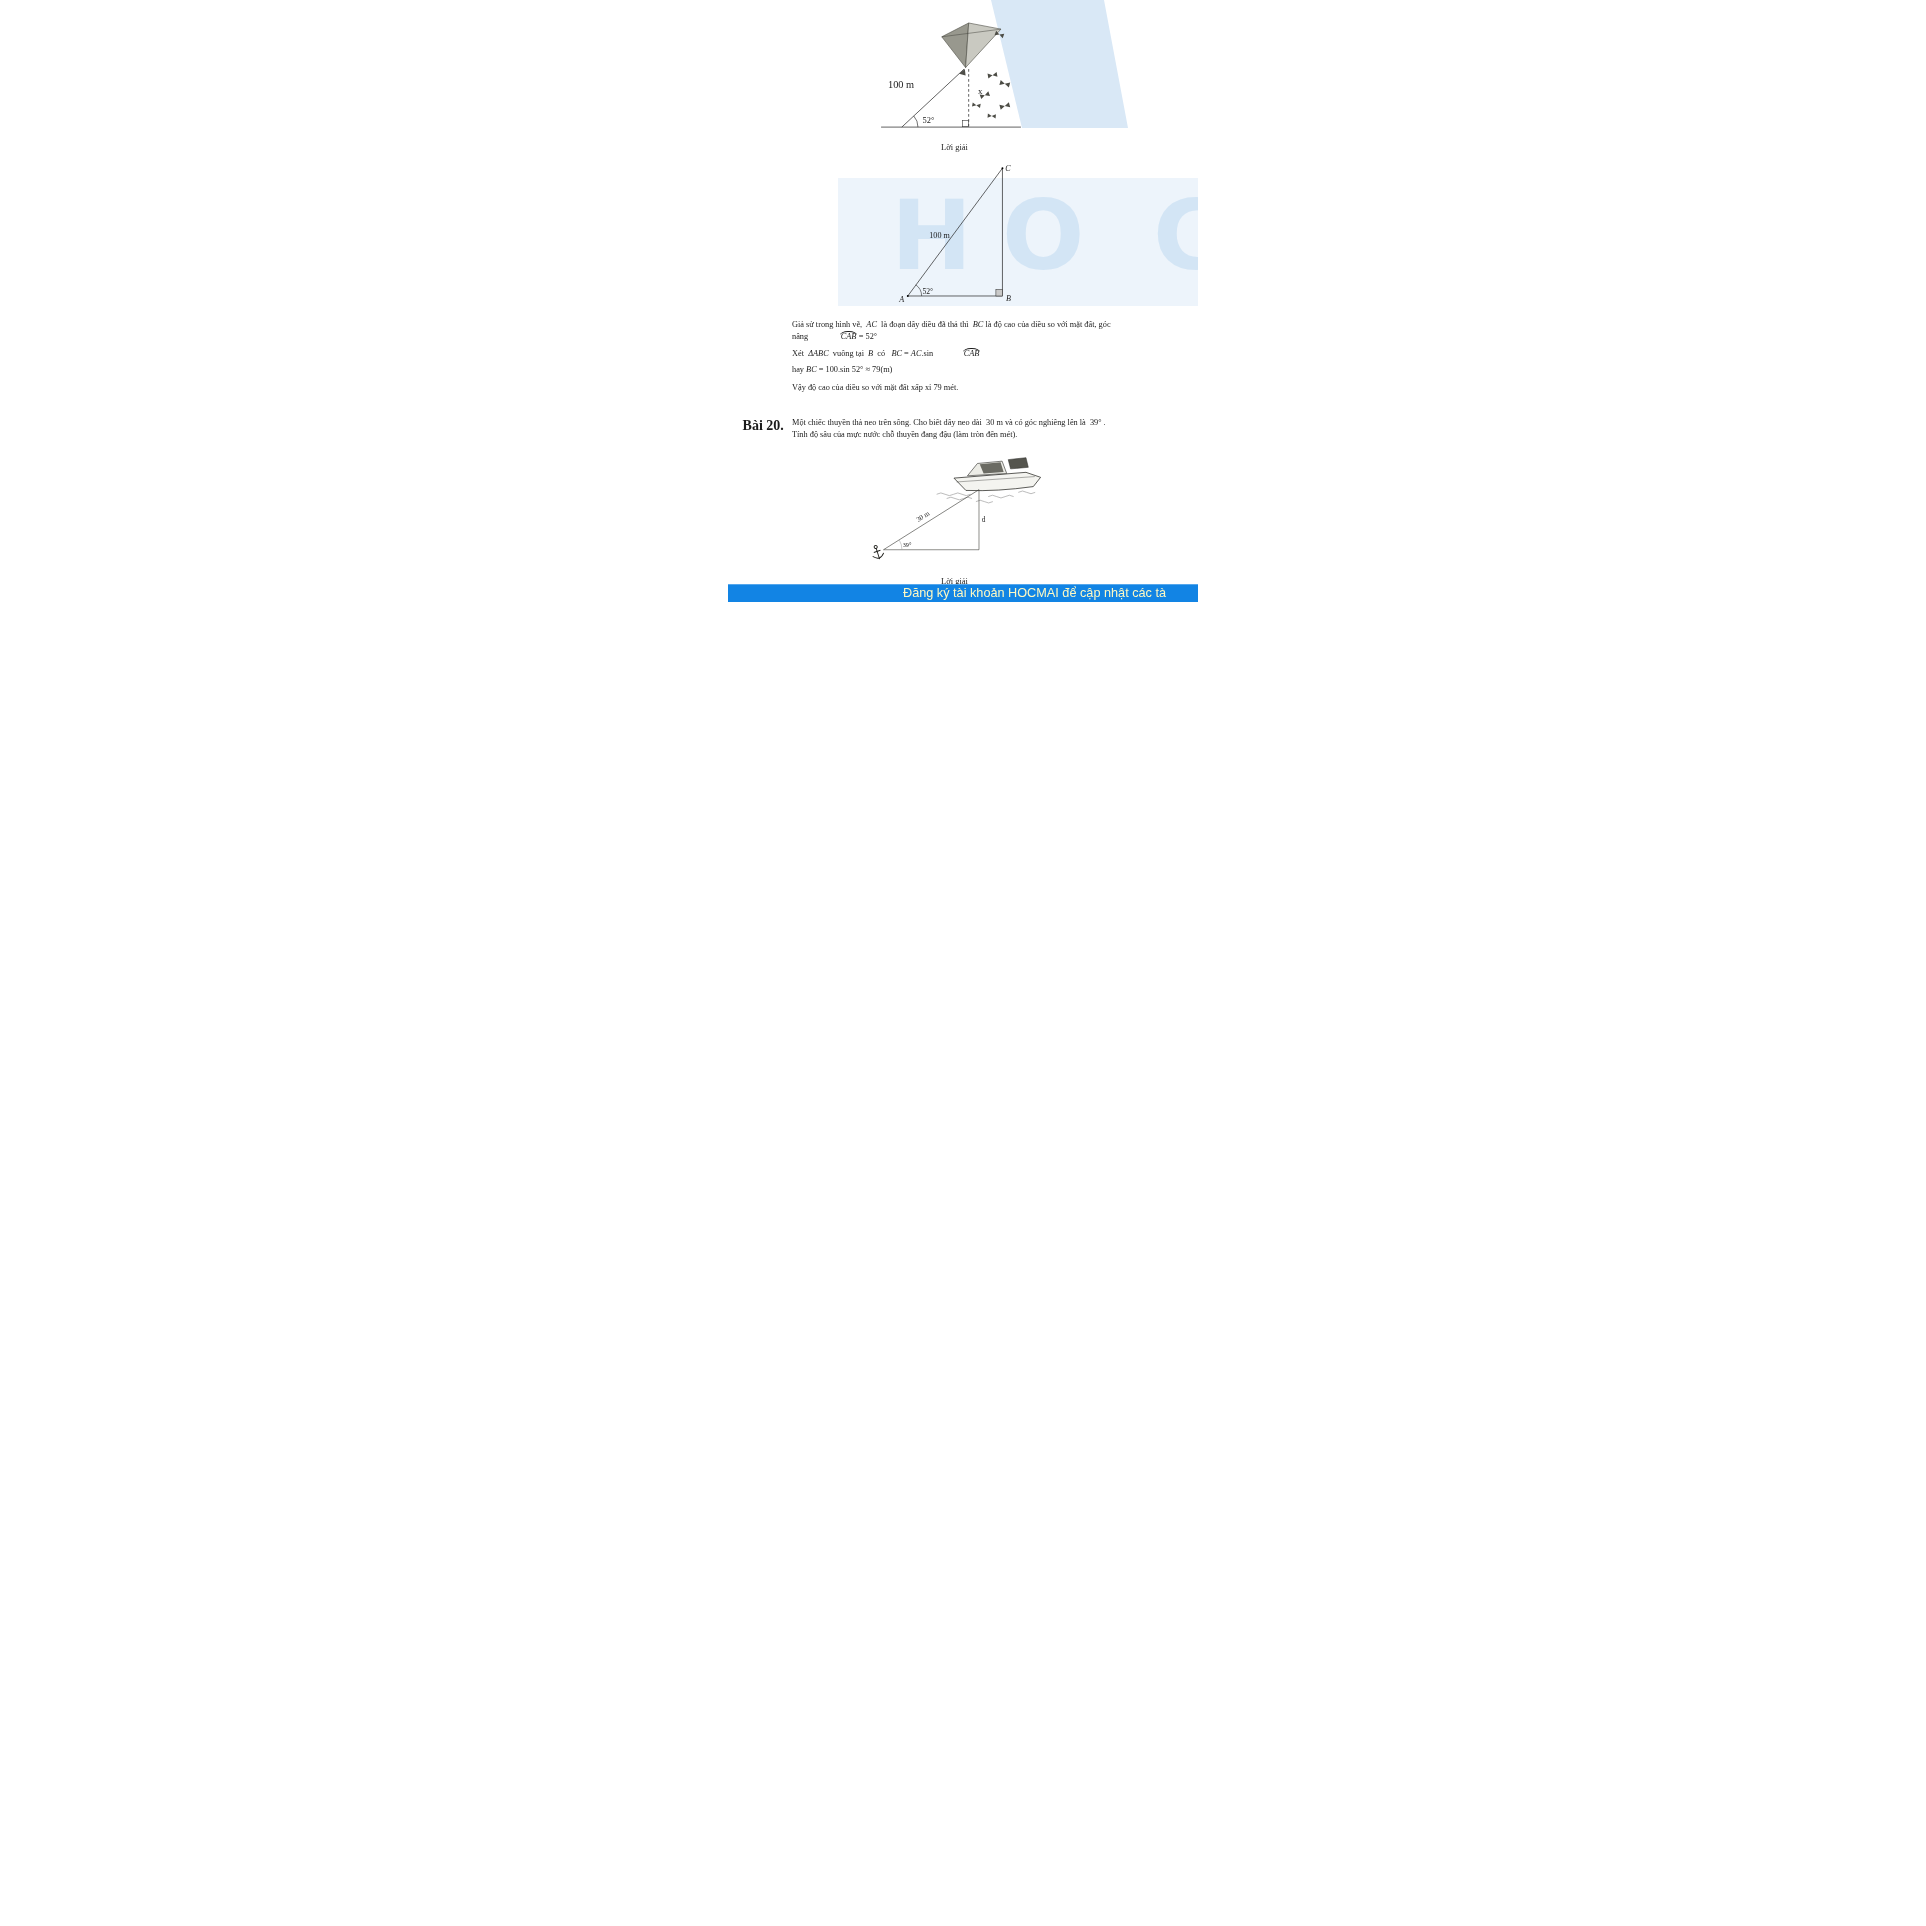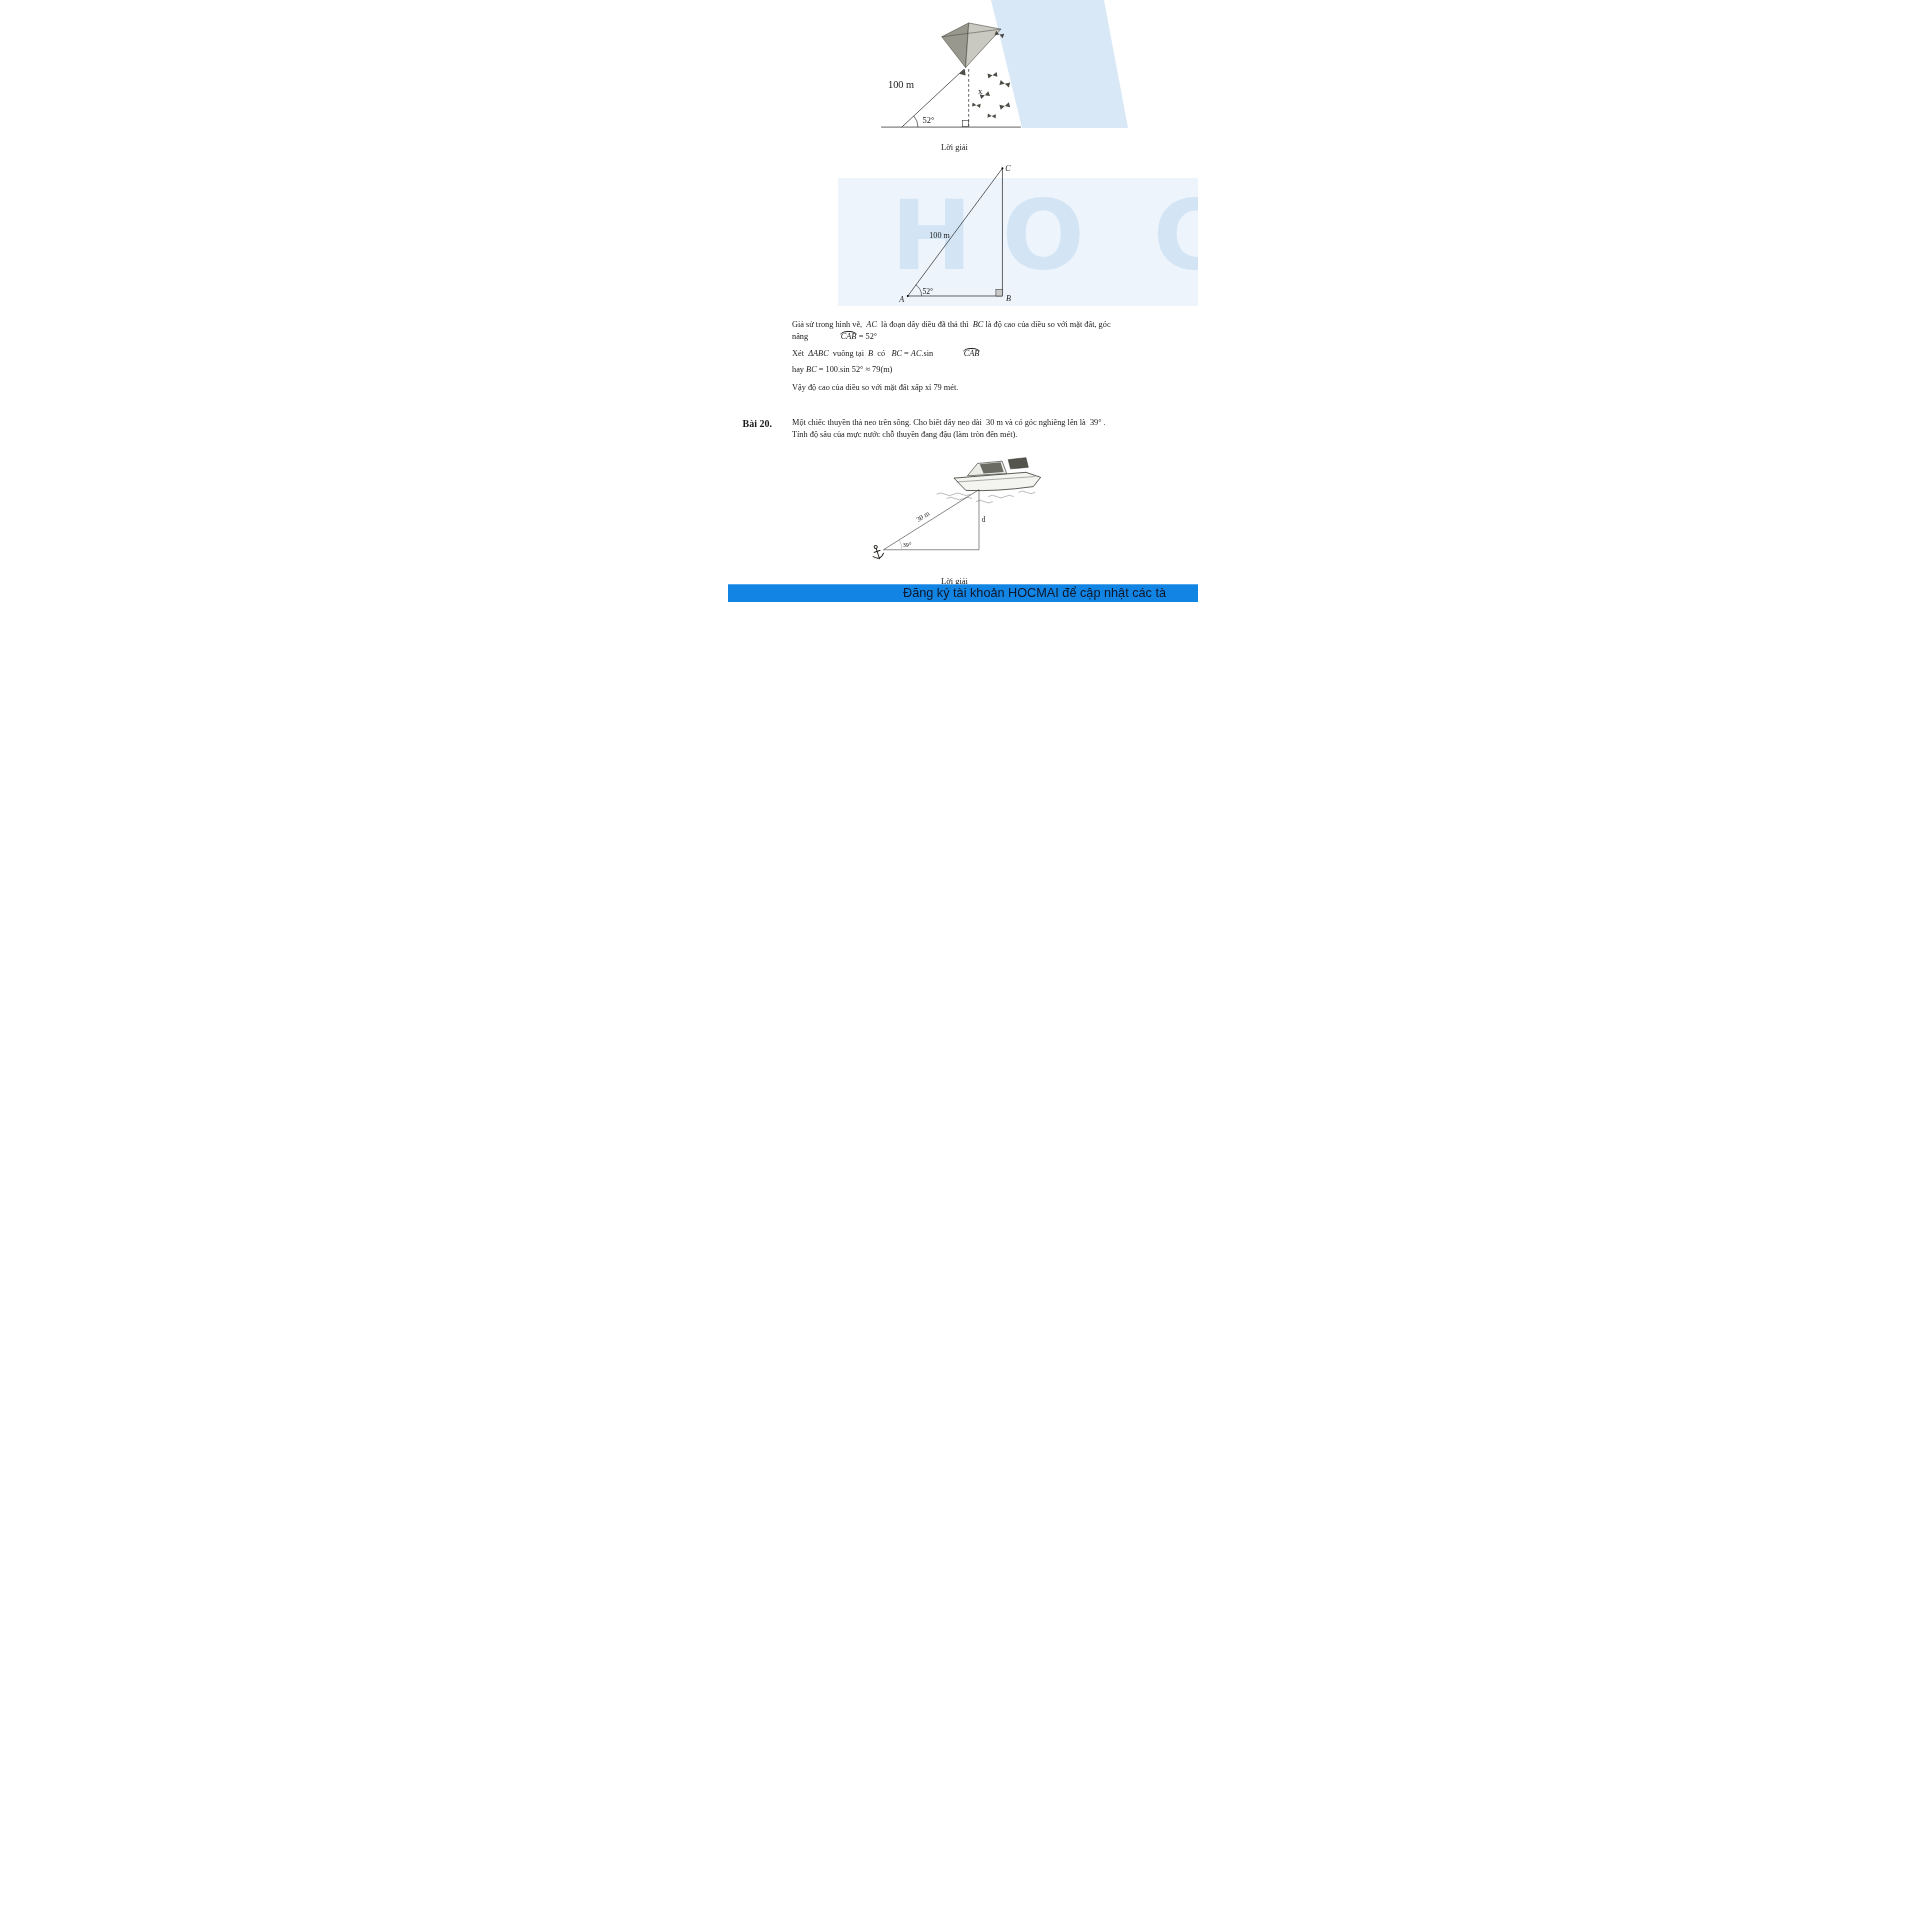--- a/index.html
+++ b/index.html
@@ -19,31 +19,31 @@
   .fig-boat{left:137px;top:454px;width:181px;height:116px;}
   svg text{font-family:"Liberation Serif",serif;fill:#1b1b1b;}
   .it{font-style:italic;}
   
   .heading{position:absolute;left:0;width:453px;text-align:center;font-weight:400;font-size:8.5px;}
   .h1{top:142px;}
   .h2{top:576px;}
   .h2 span{border-bottom:0.7px solid #1b1b1b;padding:0 0.8px 0.4px;}
   .tline{position:absolute;left:64px;font-size:8.3px;white-space:pre;}
   .l1{top:320px}.l2{top:332px}.l3{top:349px}.l4{top:365px}.l5{top:383px}
-  .p20-num{position:absolute;left:14.6px;top:418px;font-weight:700;font-size:10px;white-space:pre;}
+  .p20-num{position:absolute;left:14.6px;top:418px;font-weight:700;font-size:14px;white-space:pre;}
   .p20-l1{top:418px}.p20-l2{top:430px}
   .mi{font-style:italic;}
   .arc{position:relative;font-style:italic;display:inline-block;padding:0 0.4px;margin-left:28px;}
   .arc::before{content:"";position:absolute;left:0;right:0;top:-1.5px;height:3.1px;
                border-top:0.7px solid #1b1b1b;border-radius:50% 50% 0 0/100% 100% 0 0;}
   
   .footer{position:absolute;left:0;bottom:0;width:470px;height:17.3px;background:#1284e4;
           border-top:1.2px solid #55a7ec;overflow:hidden;z-index:5;}
   .footer-text{position:absolute;left:175px;top:1.2px;font-family:"Liberation Sans",sans-serif;
-               font-size:12.7px;color:#0f172a;white-space:pre;}
+               font-size:12.7px;color:#fef9c3;white-space:pre;}
 </style>
 </head>
 <body>
 
 <div class="page">
 
   <div class="wedge"></div>
   <div class="wm-band"></div>
   <div class="wm-letter wm-h">H</div>
   <div class="wm-letter wm-o">O</div>

